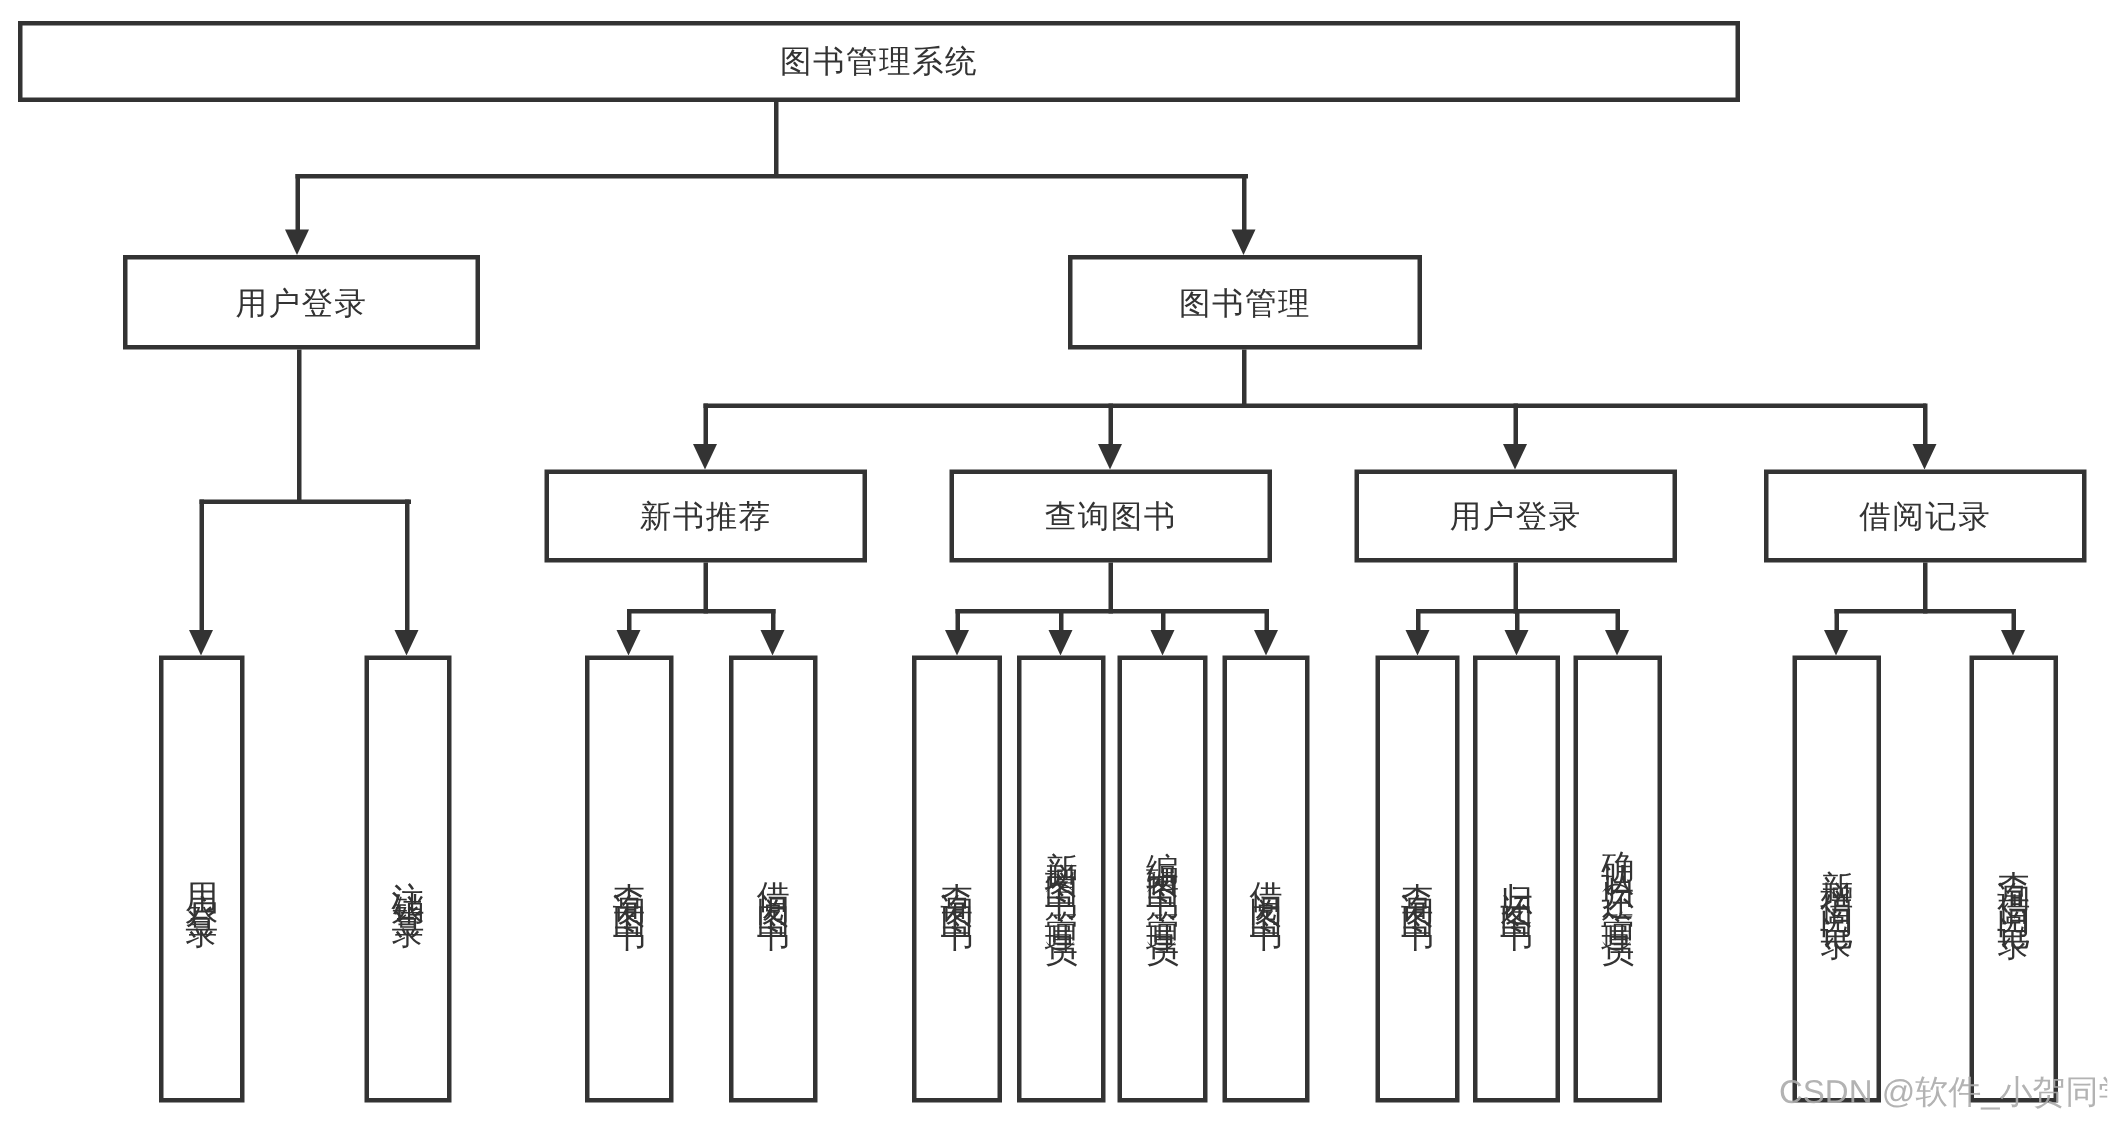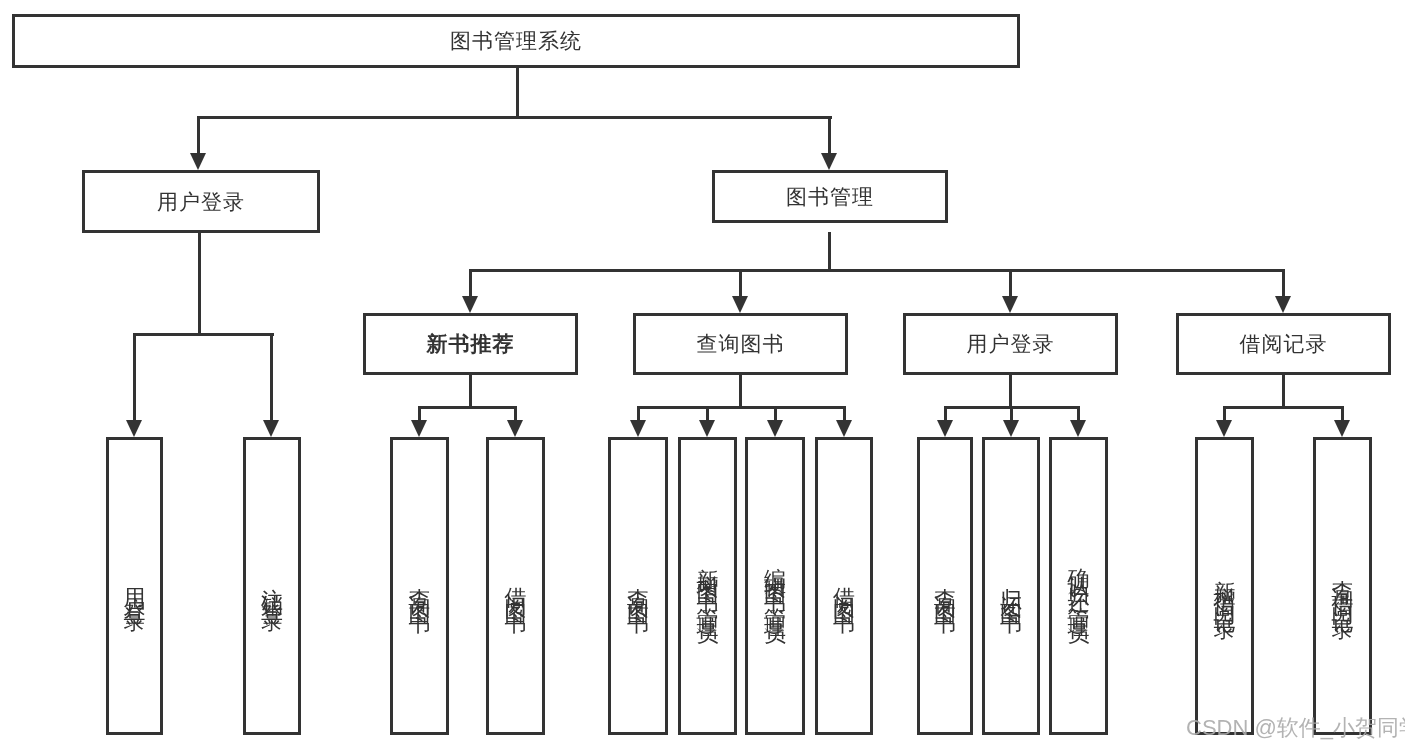--- a/index.html
+++ b/index.html
@@ -163,32 +163,32 @@
   <div class="hline" style="left:1223px; top:406px; width:121px;"></div>
   <div class="down-arrow" style="left:1216px; top:406px; height:31px;">
       <span class="stem"></span>
       <span class="head"></span>
     </div>
   <div class="down-arrow" style="left:1334px; top:406px; height:31px;">
       <span class="stem"></span>
       <span class="head"></span>
     </div>
 
-  <div class="node" style="left:12px; top:14px; width:1008px; height:54px;align-items:center;">
+  <div class="node" style="left:12px; top:14px; width:1148px; height:54px;align-items:center;">
     <span class="h-label">图书管理系统</span>
   </div>
 
   <div class="node" style="left:82px; top:170px; width:238px; height:63px;">
     <span class="h-label">用户登录</span>
   </div>
-  <div class="node" style="left:712px; top:170px; width:236px; height:53px;">
+  <div class="node" style="left:712px; top:170px; width:236px; height:63px;">
     <span class="h-label">图书管理</span>
   </div>
 
-  <div class="node" style="left:363px; top:313px; width:215px; height:62px;font-weight:bold;">
+  <div class="node" style="left:363px; top:313px; width:215px; height:62px;">
     <span class="h-label">新书推荐</span>
   </div>
   <div class="node" style="left:633px; top:313px; width:215px; height:62px;">
     <span class="h-label">查询图书</span>
   </div>
   <div class="node" style="left:903px; top:313px; width:215px; height:62px;">
     <span class="h-label">用户登录</span>
   </div>
   <div class="node" style="left:1176px; top:313px; width:215px; height:62px;">
     <span class="h-label">借阅记录</span>

